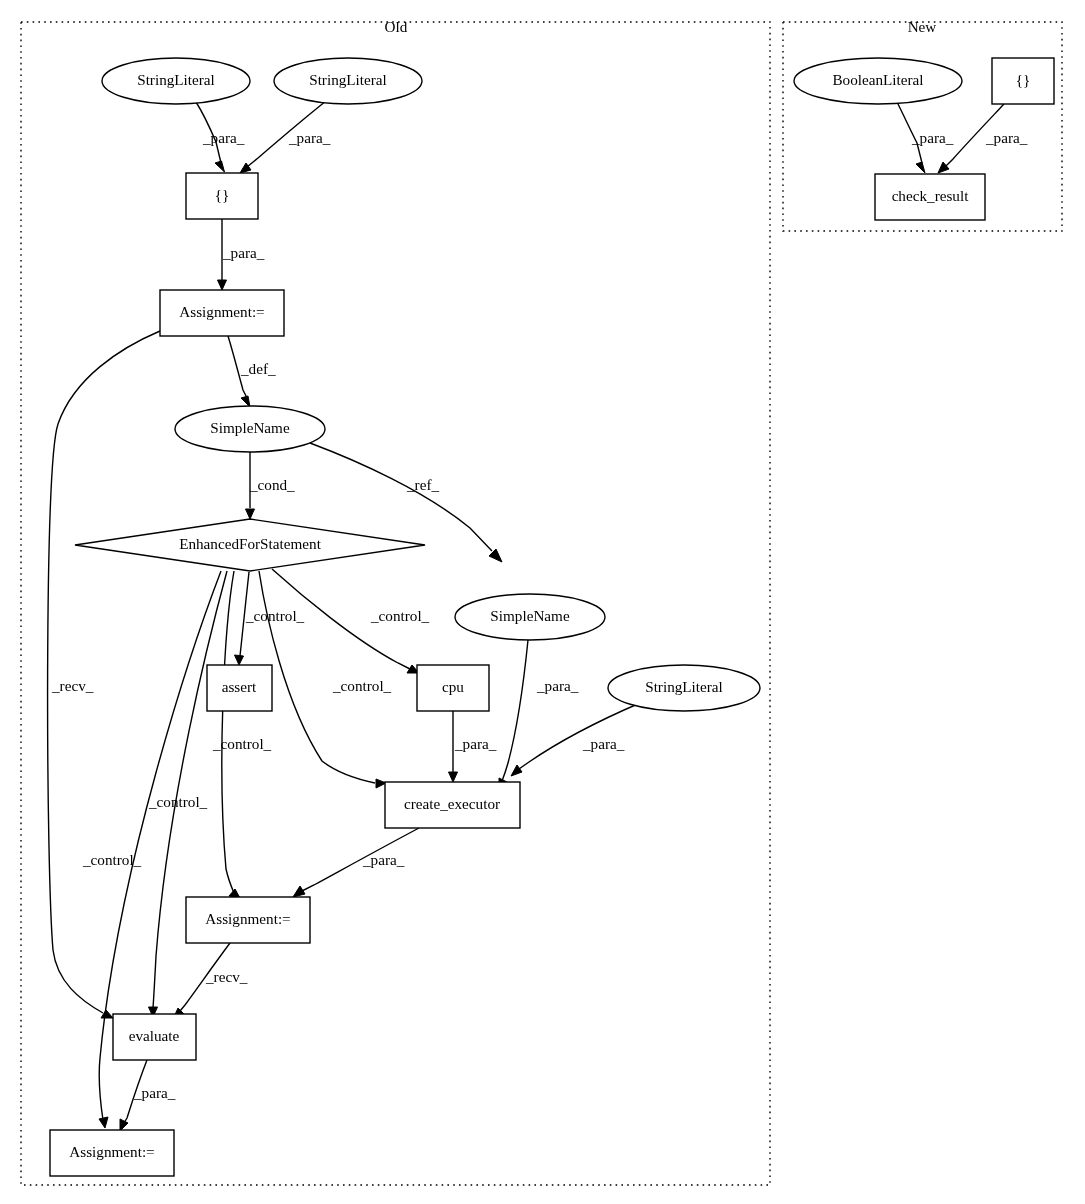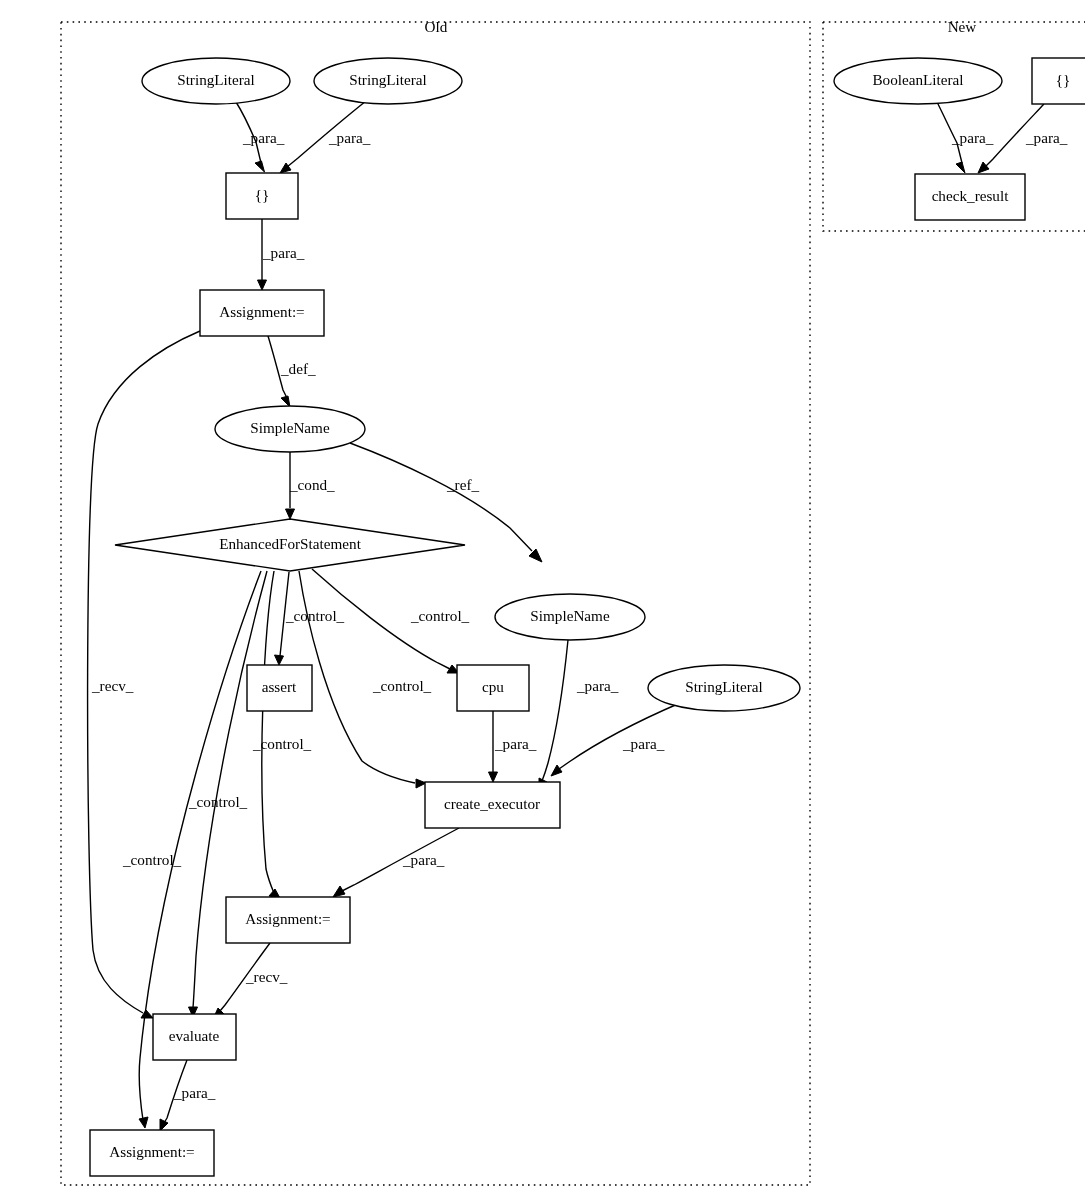--- a/index.html
+++ b/index.html
@@ -1,18 +1,18 @@
 <!DOCTYPE html>
 <html><head>
 <meta charset="utf-8">
 <style>
   html,body{margin:0;padding:0;background:#ffffff;}
   body{width:1085px;height:1204px;overflow:hidden;
        font-family:"Liberation Serif","DejaVu Serif",serif;}
-  #stage{position:relative;width:919px;height:1204px;padding-left:40px;}
+  #stage{position:relative;width:919px;height:1204px;}
   svg{display:block;}
   .nodeshape{fill:#ffffff;stroke:#000000;stroke-width:1.4;}
   .edge{fill:none;stroke:#000000;stroke-width:1.4;}
   .arrowhead{fill:#000000;stroke:#000000;stroke-width:1;}
   .cluster{fill:none;stroke:#000000;stroke-width:1.4;stroke-dasharray:1.6 4.2;stroke-linecap:butt;}
   text{font-family:"Liberation Serif","DejaVu Serif",serif;fill:#000000;}
   .nodelabel{font-size:15.2px;text-anchor:middle;dominant-baseline:middle;}
   .edgelabel{font-size:15.2px;text-anchor:start;dominant-baseline:middle;}
   .clusterlabel{font-size:15.2px;text-anchor:middle;dominant-baseline:middle;}
 </style>

